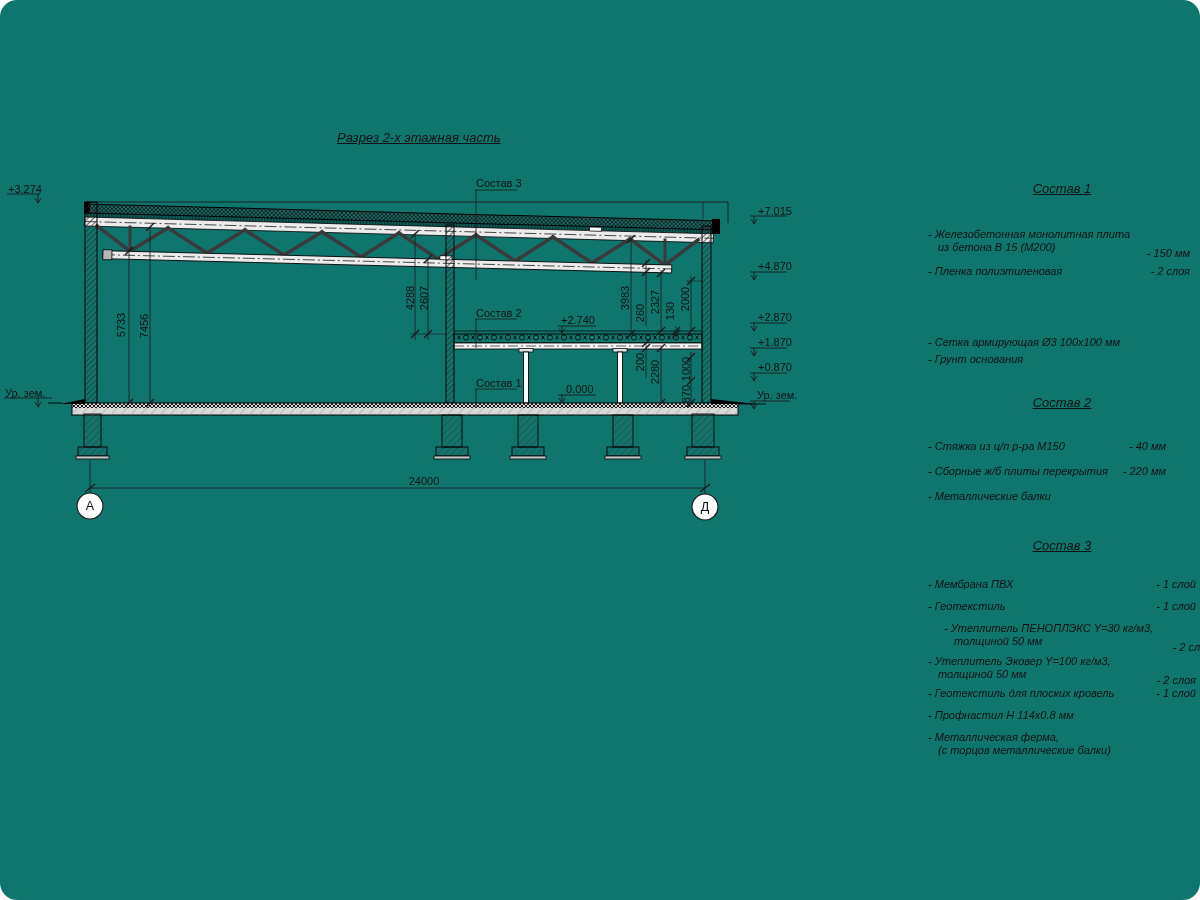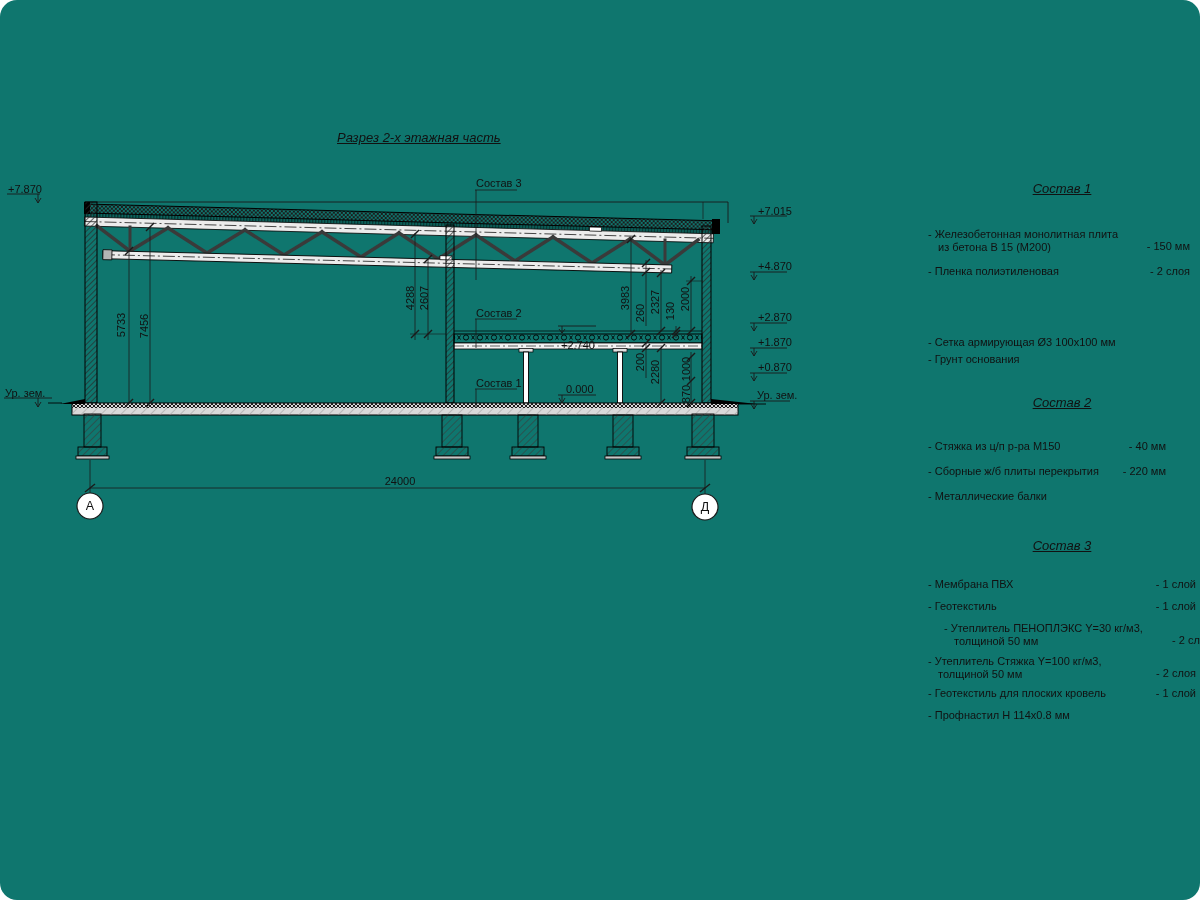--- a/index.html
+++ b/index.html
@@ -8,24 +8,24 @@
   svg{position:absolute;left:0;top:0;}
   .t{position:absolute;font-size:11px;line-height:12px;color:#111;white-space:nowrap;}
   .rot{transform:translate(-50%,-50%) rotate(-90deg);transform-origin:center;}
   .ctr{transform:translate(-50%,-50%);}
   .ital{font-style:italic;text-decoration:underline;}
   .title{font-size:13px;}
   .axis{font-size:12.5px;}
   
   .legend{position:absolute;left:928px;top:0;width:268px;height:900px;font-size:11px;line-height:12.5px;}
   .lhead{position:absolute;left:0;width:100%;text-align:center;font-size:13px;font-style:italic;text-decoration:underline;}
-  .lrow{position:absolute;left:0;width:100%;}
+  .lrow{position:absolute;left:0;width:100%;font-style:italic;}
   .l2{margin-left:10px;}
   .val{position:absolute;right:6px;top:0;}
-  .v2{top:12px;}
+  .v2{top:19px;}
   .s2v{right:30px;}
   .s3v{right:0px;}
 </style>
 </head>
 <body>
 
 <div id="stage">
 
   <svg width="1200" height="900" viewBox="0 0 1200 900">
     <defs>
@@ -240,45 +240,45 @@
         <path d="M559 398 L562 403 L565 398"></path>
     </g>
   </svg>
 
   <div class="t title ital" style="left:337px;top:132px;">Разрез 2-х этажная часть</div>
 
   <div class="t" style="left:476px;top:177px;">Состав 3</div>
   <div class="t" style="left:476px;top:307px;">Состав 2</div>
   <div class="t" style="left:476px;top:377px;">Состав 1</div>
 
-  <div class="t" style="left:8px;top:183px;">+7.870</div>
+  <div class="t" style="left:8px;top:183px;">+3.274</div>
   <div class="t" style="left:5px;top:387px;">Ур. зем.</div>
   <div class="t" style="left:758px;top:205px;">+7.015</div>
   <div class="t" style="left:758px;top:260px;">+4.870</div>
   <div class="t" style="left:758px;top:311px;">+2.870</div>
   <div class="t" style="left:758px;top:336px;">+1.870</div>
   <div class="t" style="left:758px;top:361px;">+0.870</div>
   <div class="t" style="left:757px;top:389px;">Ур. зем.</div>
-  <div class="t" style="left:561px;top:314px;margin-top:25px;">+2.740</div>
+  <div class="t" style="left:561px;top:314px;">+2.740</div>
   <div class="t" style="left:566px;top:383px;">0.000</div>
 
   <div class="t rot" style="left:121px;top:325px;">5733</div>
   <div class="t rot" style="left:144px;top:326px;">7456</div>
   <div class="t rot" style="left:410px;top:298px;">4288</div>
   <div class="t rot" style="left:424px;top:298px;">2607</div>
   <div class="t rot" style="left:625px;top:298px;">3983</div>
   <div class="t rot" style="left:640px;top:313px;">260</div>
   <div class="t rot" style="left:655px;top:302px;">2327</div>
   <div class="t rot" style="left:670px;top:311px;">130</div>
   <div class="t rot" style="left:685px;top:299px;">2000</div>
   <div class="t rot" style="left:640px;top:362px;">200</div>
   <div class="t rot" style="left:655px;top:372px;">2280</div>
   <div class="t rot" style="left:686px;top:369px;">1000</div>
   <div class="t rot" style="left:686px;top:394px;">870</div>
-  <div class="t ctr" style="left:400px;top:481px;">24000</div>
+  <div class="t ctr" style="left:424px;top:481px;">24000</div>
 
   <div class="t ctr axis" style="left:90px;top:506px;">А</div>
   <div class="t ctr axis" style="left:705px;top:507px;">Д</div>
 
   <div class="legend">
 
     <div class="lhead" style="top:183px;">Состав 1</div>
     <div class="lrow" style="top:228px;">
       <div>- Железобетонная  монолитная плита</div>
       <div class="l2">из бетона В 15 (М200)</div>
@@ -316,26 +316,30 @@
     <div class="lrow" style="top:600px;">
       <div>- Геотекстиль</div>
       <div class="val s3v">- 1 слой</div>
     </div>
     <div class="lrow" style="top:622px;margin-left:16px;">
       <div>- Утеплитель ПЕНОПЛЭКС Y=30 кг/м3,</div>
       <div class="l2">толщиной 50 мм</div>
       <div class="val v2 s3v">- 2 слоя</div>
     </div>
     <div class="lrow" style="top:655px;">
-      <div>- Утеплитель Стяжка Y=100 кг/м3,</div>
+      <div>- Утеплитель Эковер Y=100 кг/м3,</div>
       <div class="l2">толщиной 50 мм</div>
       <div class="val v2 s3v">- 2 слоя</div>
     </div>
     <div class="lrow" style="top:687px;">
       <div>- Геотекстиль для плоских кровель</div>
       <div class="val s3v">- 1 слой</div>
     </div>
     <div class="lrow" style="top:709px;">
       <div>- Профнастил Н 114x0.8 мм</div>
     </div>
+    <div class="lrow" style="top:731px;">
+      <div>- Металлическая ферма,</div>
+      <div class="l2">(с торцов металлические балки)</div>
+    </div>
   </div>
 
 </div>
 
 </body></html>

